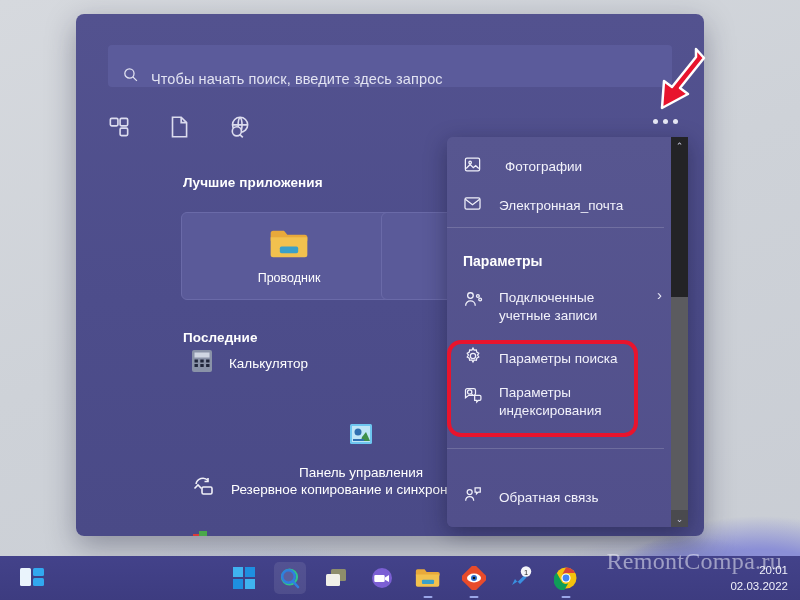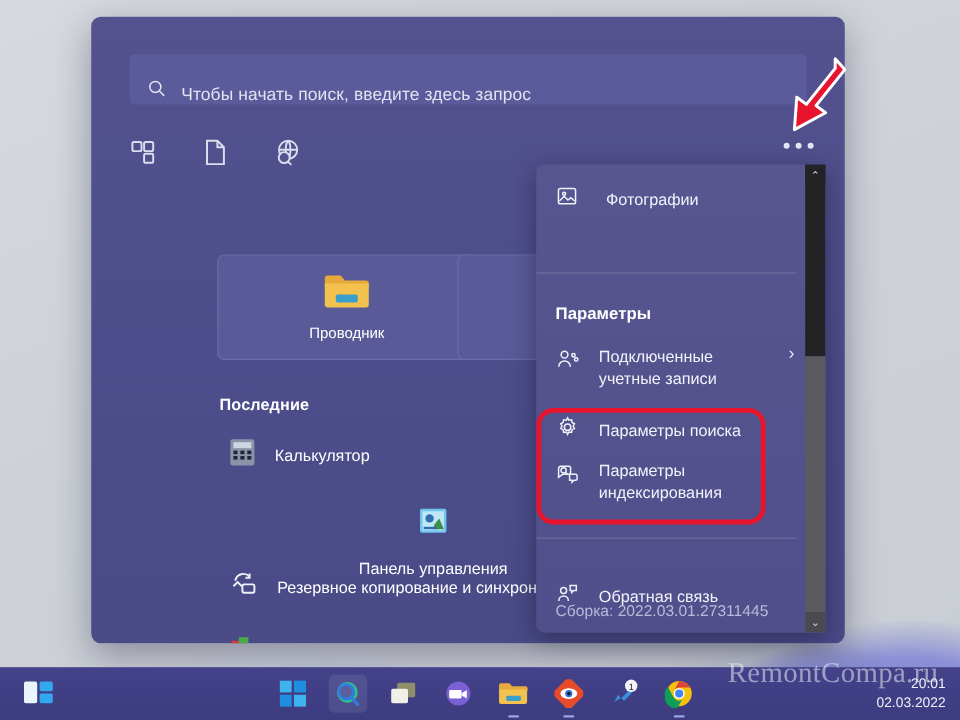--- a/index.html
+++ b/index.html
@@ -80,21 +80,21 @@
   .tile .lbl{ color:#fff; font-size:12.5px; }
   #tile-explorer{ left:105px; top:198px; }
   #tile-word{ left:305px; top:198px; }
 
   
   .recent-item{
     position:absolute; left:115px; height:34px; width:340px;
     display:flex; align-items:center; gap:16px;
   }
   .recent-item .lbl{ color:#fff; font-size:13.5px; white-space:nowrap; }
-  #rec0{ top:348px; }
+  #rec0{ top:332px; }
   #rec1{ top:409px;flex-direction:column; }
   #rec2{ top:458px; }
   #rec3{ top:511px; }
 
   
   #ctx-menu{
     position:absolute; left:447px; top:137px; width:241px; height:390px;
     background:#55548f;
     background:linear-gradient(180deg,#575690 0%,#514f8b 100%);
     border-radius:6px 0 0 6px;
@@ -235,20 +235,21 @@
       </svg>
     </span>
   </div>
 
   <div id="more-btn">
     <i></i>
     <i></i>
     <i></i>
   </div>
 
+  <div class="sec-title" id="title-best">Лучшие приложения</div>
 
   <div class="tile" id="tile-explorer">
     <span>
       <svg width="40" height="32" viewBox="0 0 48 38">
         <path d="M2 6a3 3 0 013-3h13l4 5h21a3 3 0 013 3v4H2z" fill="#e8a93b"></path>
         <path d="M2 11h44v21a3 3 0 01-3 3H5a3 3 0 01-3-3z" fill="#f2c14e"></path>
         <rect x="13" y="22" width="22" height="8" rx="2" fill="#3aa0c9"></rect>
       </svg>
     </span>
     <span class="lbl">Проводник</span>
@@ -331,20 +332,29 @@
     <span class="mi-ico">
       <svg width="19" height="19" viewBox="0 0 24 24" fill="none" stroke="#f0f0fa" stroke-width="1.6">
         <rect x="3" y="4" width="18" height="16" rx="2"></rect>
         <circle cx="9" cy="9.5" r="1.6"></circle>
           <path d="M4 17l5-5 4 4 3-2.5 4 3.5"></path>
       </svg>
     </span>
     <span class="mi-lbl">Фотографии</span>
   </div>
 
+  <div class="mi" id="mi-mail">
+    <span class="mi-ico">
+      <svg width="19" height="19" viewBox="0 0 24 24" fill="none" stroke="#f0f0fa" stroke-width="1.6">
+        <rect x="2.5" y="5" width="19" height="14" rx="2"></rect>
+          <path d="M3 6.5l9 7 9-7"></path>
+      </svg>
+    </span>
+    <span class="mi-lbl">Электронная_почта</span>
+  </div>
 
   <div class="mi-sep" id="sep1"></div>
 
   <div class="mi-head" id="head-params">Параметры</div>
 
   <div class="mi" id="mi-accounts">
     <span class="mi-ico">
       <svg width="21" height="21" viewBox="0 0 24 24" fill="none" stroke="#f0f0fa" stroke-width="1.5">
         <circle cx="8.5" cy="7.5" r="3.2"></circle>
           <path d="M3 19c0-3.2 2.5-5.4 5.5-5.4s5.5 2.2 5.5 5.4"></path>
@@ -390,21 +400,20 @@
     <span class="mi-ico">
       <svg width="20" height="20" viewBox="0 0 24 24" fill="none" stroke="#f0f0fa" stroke-width="1.5">
         <circle cx="8" cy="8.5" r="3"></circle>
         <path d="M3.2 19c0-3 2.2-5 4.8-5s4.8 2 4.8 5"></path>
         <path d="M14.5 3.5h6.2v5h-2.4l-2.1 2v-2h-1.7z"></path>
       </svg>
     </span>
     <span class="mi-lbl">Обратная связь</span>
   </div>
 
-  <div id="build-line">Сборка: 2022.03.01.27311445</div>
 
   <div id="ctx-scroll">
     <div id="sb-thumb"></div>
     <div id="sb-track"></div>
     <div class="sb-btn" id="sb-up">⌃</div>
     <div class="sb-btn" id="sb-down">⌄</div>
   </div>
 </div>
 
 <div id="red-rect"></div>

